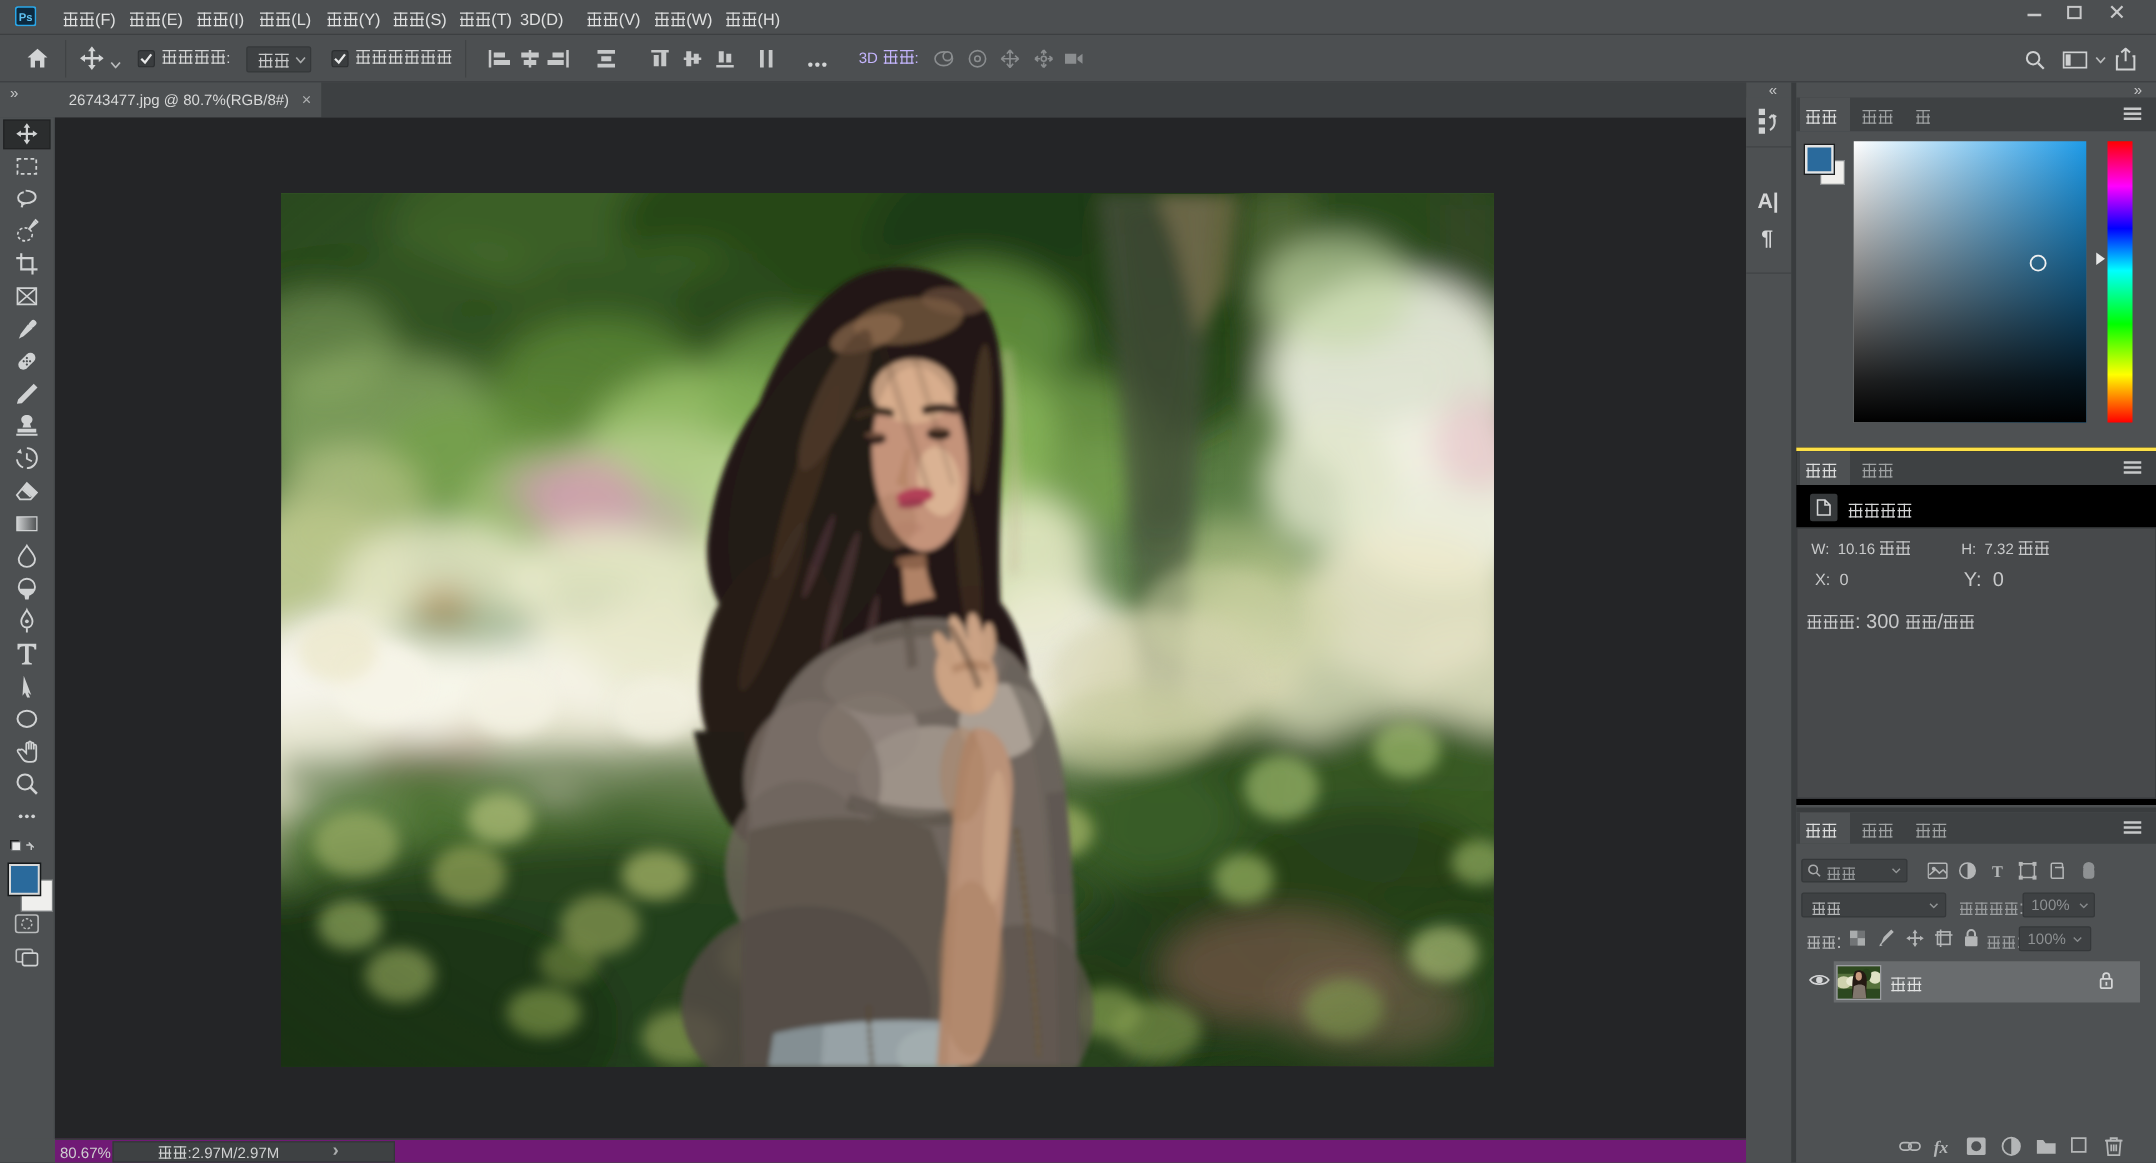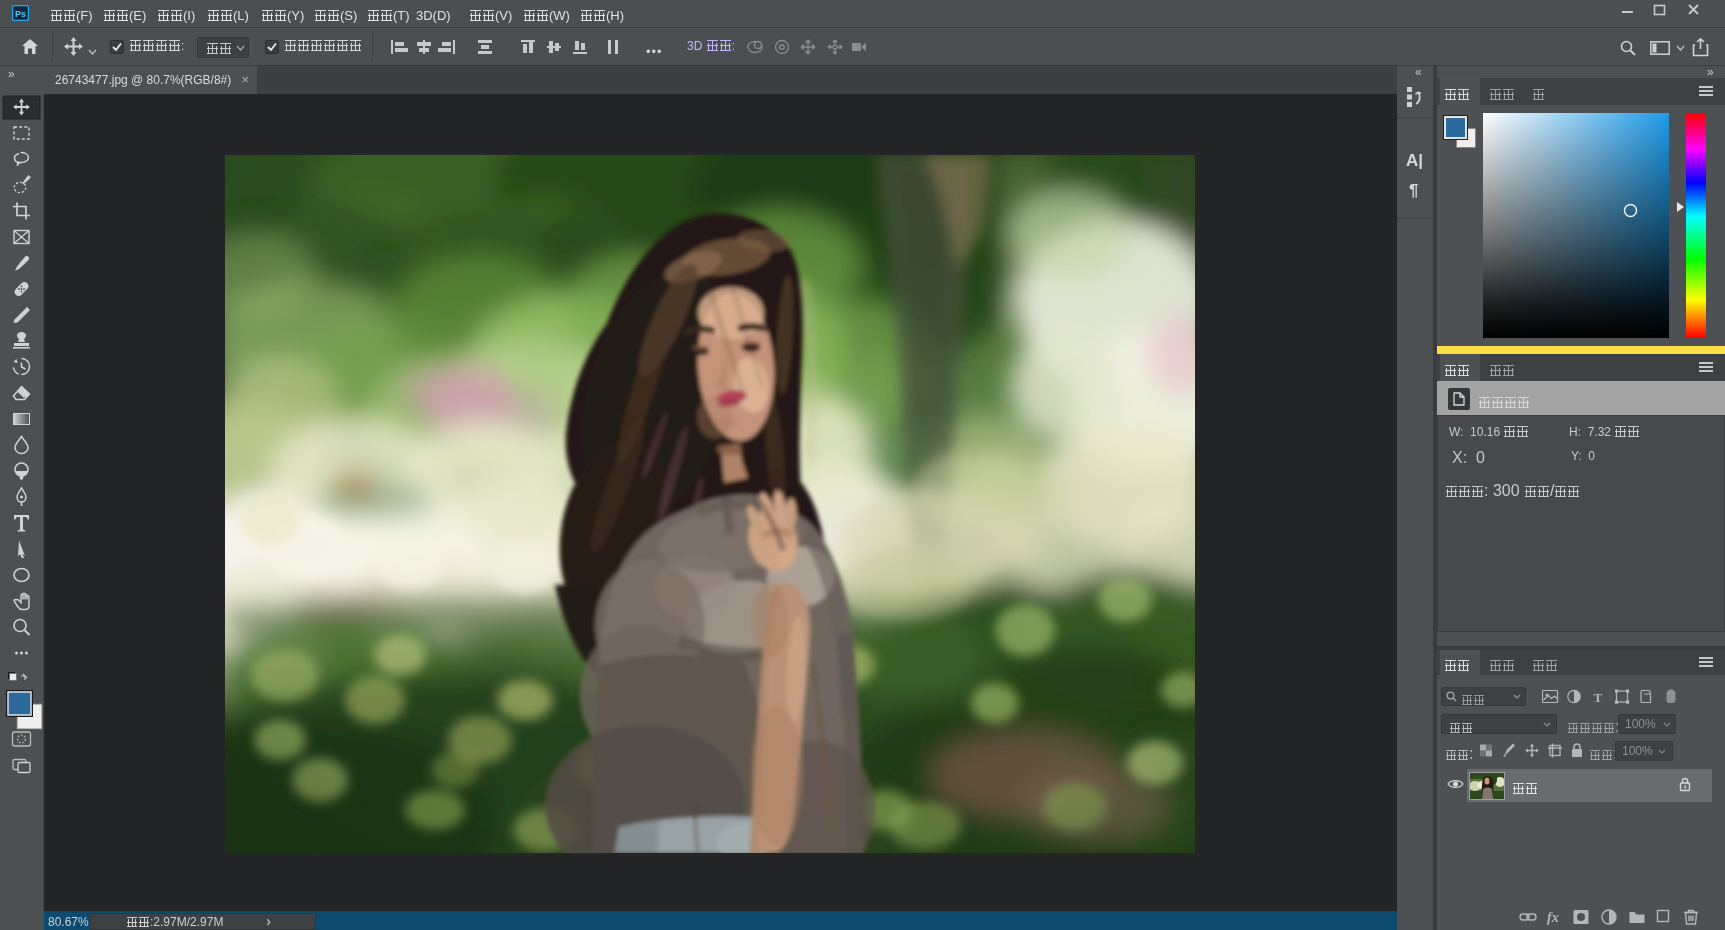--- a/index.html
+++ b/index.html
@@ -21,21 +21,21 @@
  linear-gradient(currentColor,currentColor) 1px 2px/1px 7px no-repeat,
  linear-gradient(currentColor,currentColor) 4.5px 0px/1px 10px no-repeat,
  linear-gradient(currentColor,currentColor) 8px 2px/1px 7px no-repeat;}
 .menubar{left:0;top:0;width:1725px;height:28px;background:#4c4f51;border-bottom:1px solid #3c3f41;color:#dfe0e0;}
 .mitem{position:absolute;top:8px;font-size:13px;color:#dfe0e0;letter-spacing:0;}
 .optbar{left:0;top:28px;width:1725px;height:38px;background:#4c4f51;border-bottom:1px solid #3a3d3f;color:#d4d5d5}
 .tabrow{left:0;top:66px;width:1725px;height:28px;background:#3d4042;}
 .tab{position:absolute;left:44px;top:0;width:213px;height:28px;background:#4d5052;color:#d8d9d9;font-size:12px;line-height:28px;padding-left:11px}
 .toolcol{left:0;top:94px;width:44px;height:817px;background:#4d5052;border-right:1px solid #44474a}
 .canvas{left:44px;top:94px;width:1353px;height:817px;background:#242527}
-.statusbar{left:44px;top:911px;width:1353px;height:19px;background:#0c4a6e;border-top:1px solid #3a3d3f;color:#cfd0d1;font-size:12px}
+.statusbar{left:44px;top:911px;width:1353px;height:19px;background:#701a75;border-top:1px solid #3a3d3f;color:#cfd0d1;font-size:12px}
 .rightcol{left:1397px;top:66px;width:328px;height:864px;background:#4d5052}
 .well{background:#3e4143;border:1px solid #35383a;border-radius:2px;color:#b9bbbc}
 svg{display:block}
 </style>
 </head>
 <body>
 
 <div class="abs menubar">
   <svg class="abs" style="left:12px;top:5px" width="17" height="16" viewBox="0 0 17 16">
     <rect x="0.5" y="0.5" width="16" height="15" rx="2" fill="#0d2a3f" stroke="#2aa7e8" stroke-width="1.4"></rect>
@@ -614,38 +614,38 @@
     <svg class="abs" style="left:186px;top:125px" width="15" height="15" viewBox="0 0 15 15">
         <circle cx="7.5" cy="7.5" r="6" fill="none" stroke="#f0f0f0" stroke-width="1.5"></circle>
       </svg>
     
     <div class="abs" style="left:249px;top:35px;width:20px;height:225px;background:linear-gradient(to bottom,#f00 0%,#f0f 16%,#00f 31%,#0ff 46%,#0f0 65%,#ff0 83%,#f00 100%)"></div>
     <svg class="abs" style="left:239px;top:123px" width="9" height="12" viewBox="0 0 9 12">
         <path d="M1 1 L8 6 L1 11 Z" fill="#e8e9e9"></path>
       </svg>
   </div>
 
-  <div class="abs" style="left:40px;top:280px;width:288px;height:286px;background:#a3a3a3;border-top:8px solid #fde047">
+  <div class="abs" style="left:40px;top:292px;width:288px;height:286px;background:#000000;border-top:3px solid #fde047">
     <div class="abs" style="left:0;top:0;width:288px;height:27px;background:#3e4143"></div>
     <div class="abs" style="left:3px;top:0;width:40px;height:27px;background:#4e5153"></div>
     <span class="abs" style="left:7px;top:7px;color:#dcdddd"><b class="cj"></b><b class="cj"></b></span>
     <span class="abs" style="left:52px;top:7px;color:#9fa2a3"><b class="cj"></b><b class="cj"></b></span>
     <div class="abs" style="left:262px;top:8px;width:14px;height:2px;background:#c6c8c9;box-shadow:0 4px #c6c8c9,0 8px #c6c8c9"></div>
 
     <div class="abs" style="left:11px;top:34px;width:22px;height:22px;background:#35383a;border-radius:2px"></div>
     <svg class="abs" style="left:16px;top:38px" width="12" height="14" viewBox="0 0 12 14">
         <path d="M1 1 L7 1 L11 5 L11 13 L1 13 Z M7 1 L7 5 L11 5" fill="none" stroke="#d5d6d7" stroke-width="1.3"></path>
       </svg>
     <span class="abs" style="left:41px;top:39px;color:#d5d6d7"><b class="cj"></b><b class="cj"></b><b class="cj"></b><b class="cj"></b></span>
 
     <div class="abs" style="left:0px;top:61px;width:288px;height:217px;background:#47494b;border:1px solid #3a3d3f">
       <span class="abs" style="left:11px;top:9px;color:#c8c9ca;font-size:12px">W:&nbsp; 10.16 <b class="cj"></b><b class="cj"></b></span>
       <span class="abs" style="left:131px;top:9px;color:#c8c9ca;font-size:12px">H:&nbsp; 7.32 <b class="cj"></b><b class="cj"></b></span>
-      <span class="abs" style="left:14px;top:33px;color:#c8c9ca;font-size:16px">X:&nbsp; 0</span>
-      <span class="abs" style="left:133px;top:33px;color:#c8c9ca;font-size:12px">Y:&nbsp; 0</span>
+      <span class="abs" style="left:14px;top:33px;color:#c8c9ca;font-size:13px">X:&nbsp; 0</span>
+      <span class="abs" style="left:133px;top:33px;color:#c8c9ca;font-size:16px">Y:&nbsp; 0</span>
       <span class="abs" style="left:7px;top:66px;color:#c8c9ca;font-size:16px"><b class="cj"></b><b class="cj"></b><b class="cj"></b>: 300 <b class="cj"></b><b class="cj"></b>/<b class="cj"></b><b class="cj"></b></span>
     </div>
   </div>
 
   <div class="abs" style="left:40px;top:580px;width:288px;height:284px;background:#4e5153;border-top:4px solid #393c3e">
     <div class="abs" style="left:0;top:0;width:288px;height:25px;background:#3e4143"></div>
     <div class="abs" style="left:3px;top:0;width:40px;height:25px;background:#4e5153"></div>
     <span class="abs" style="left:7px;top:6px;color:#dcdddd"><b class="cj"></b><b class="cj"></b></span>
     <span class="abs" style="left:52px;top:6px;color:#9fa2a3"><b class="cj"></b><b class="cj"></b></span>
     <span class="abs" style="left:95px;top:6px;color:#9fa2a3"><b class="cj"></b><b class="cj"></b></span>

